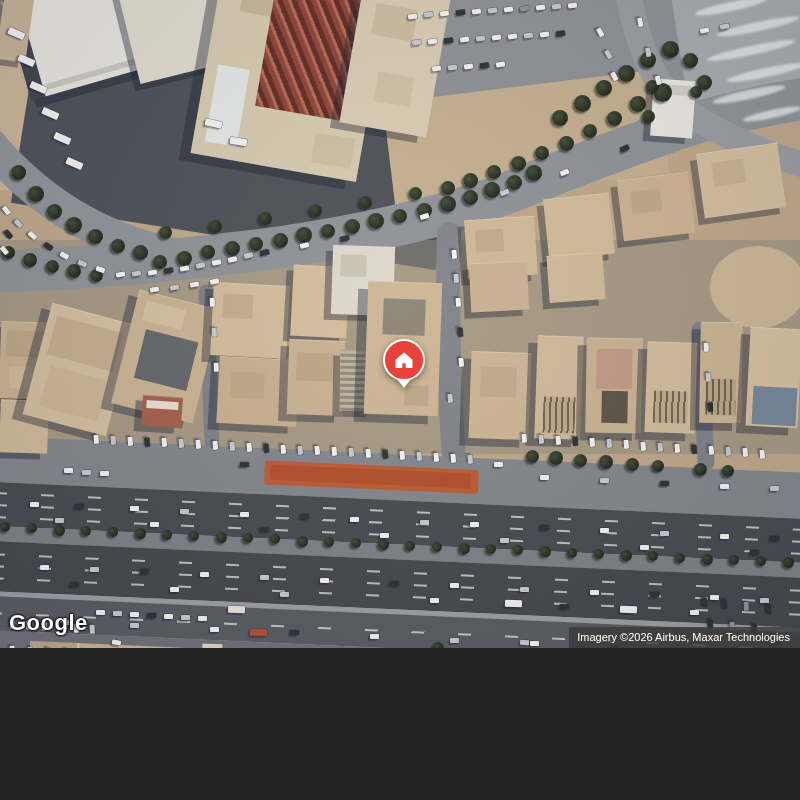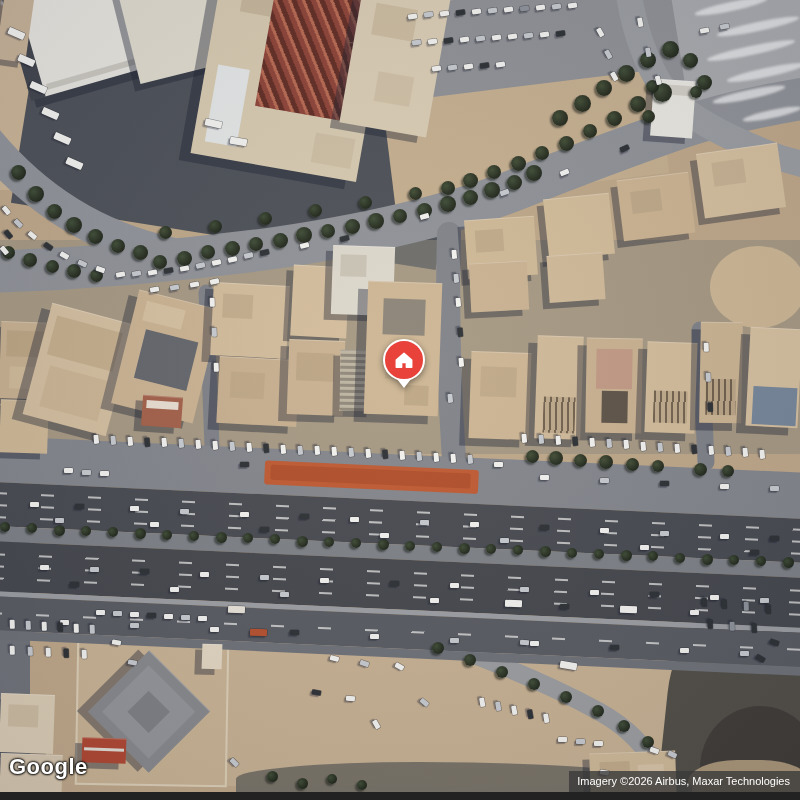--- a/index.html
+++ b/index.html
@@ -1,16 +1,16 @@
 <!DOCTYPE html>
 <html><head>
 <meta charset="utf-8">
 <style>
   html,body{margin:0;padding:0;background:#222;}
-  #stage{position:relative;width:800px;height:792px;overflow:hidden;background:#bfa88a;font-family:"Liberation Sans",sans-serif;}
+  #stage{position:relative;width:800px;height:648px;overflow:hidden;background:#bfa88a;font-family:"Liberation Sans",sans-serif;}
   #sat{position:absolute;inset:0;}
   #sat .g,#sat .b,#sat .k,#sat .t,#sat .v,#sat .dq{position:absolute;}
   #sat .b{border-top:1px solid rgba(255,255,255,.22);}
   #sat .t{border-radius:50%;background:radial-gradient(circle at 35% 35%,#3c4a33,#1c2317 72%);box-shadow:-2px 2px 2px rgba(15,20,15,.55);opacity:.96;}
   #sat .v{border-radius:1px;box-shadow:0 0 0 .5px rgba(28,30,36,.5),-2px 2px 1px rgba(25,30,45,.35);}
   #sat .dq{border-radius:50%;background:#e9eaec;filter:blur(1px);opacity:.8;transform:rotate(-12deg);}
   #hw{position:absolute;transform-origin:0 0;}
   #hw .strip{position:absolute;left:0;right:0;}
   #hw .dash{position:absolute;left:0;right:0;height:2px;background-image:repeating-linear-gradient(90deg,rgba(242,242,240,.7) 0 13px,transparent 13px 47px);}
   #vign{position:absolute;inset:0;pointer-events:none;background:radial-gradient(circle at 50% 45%,rgba(255,240,210,.05),rgba(30,32,48,.10));}

